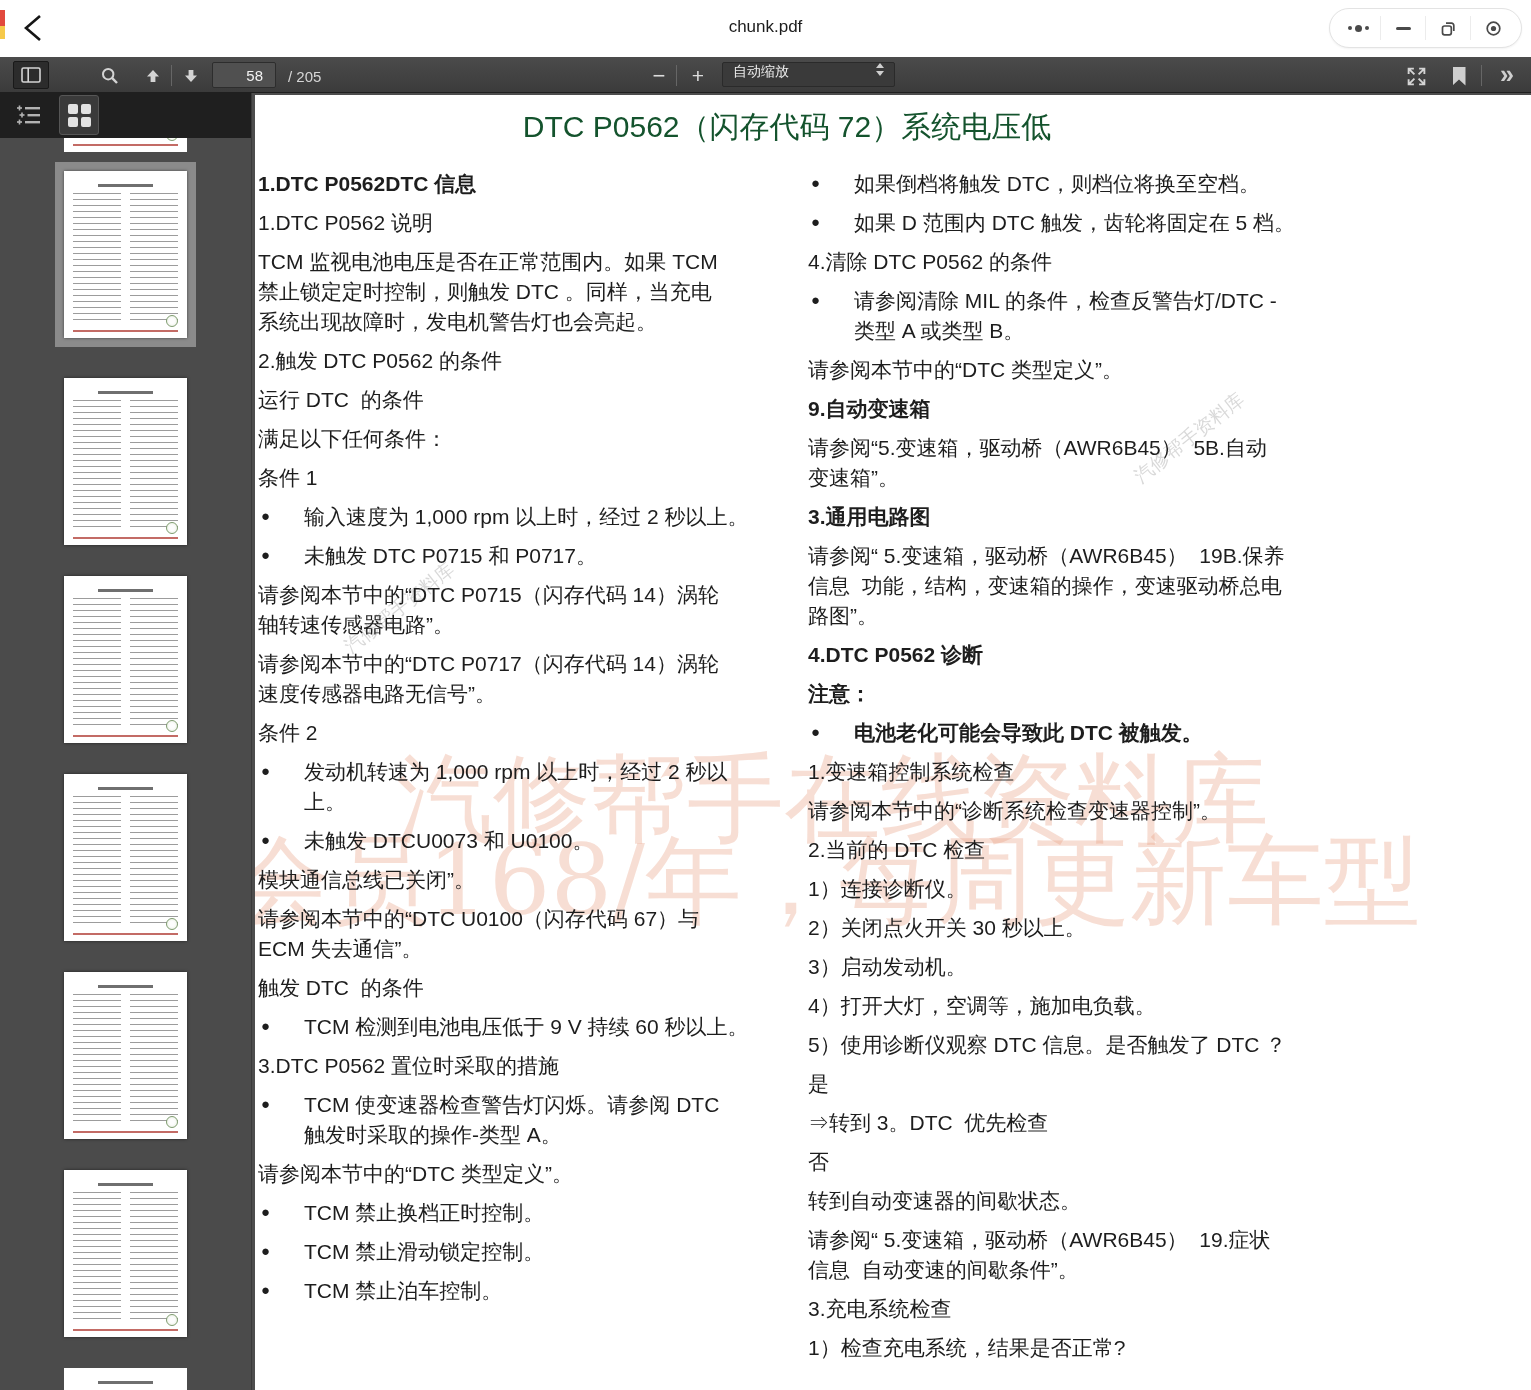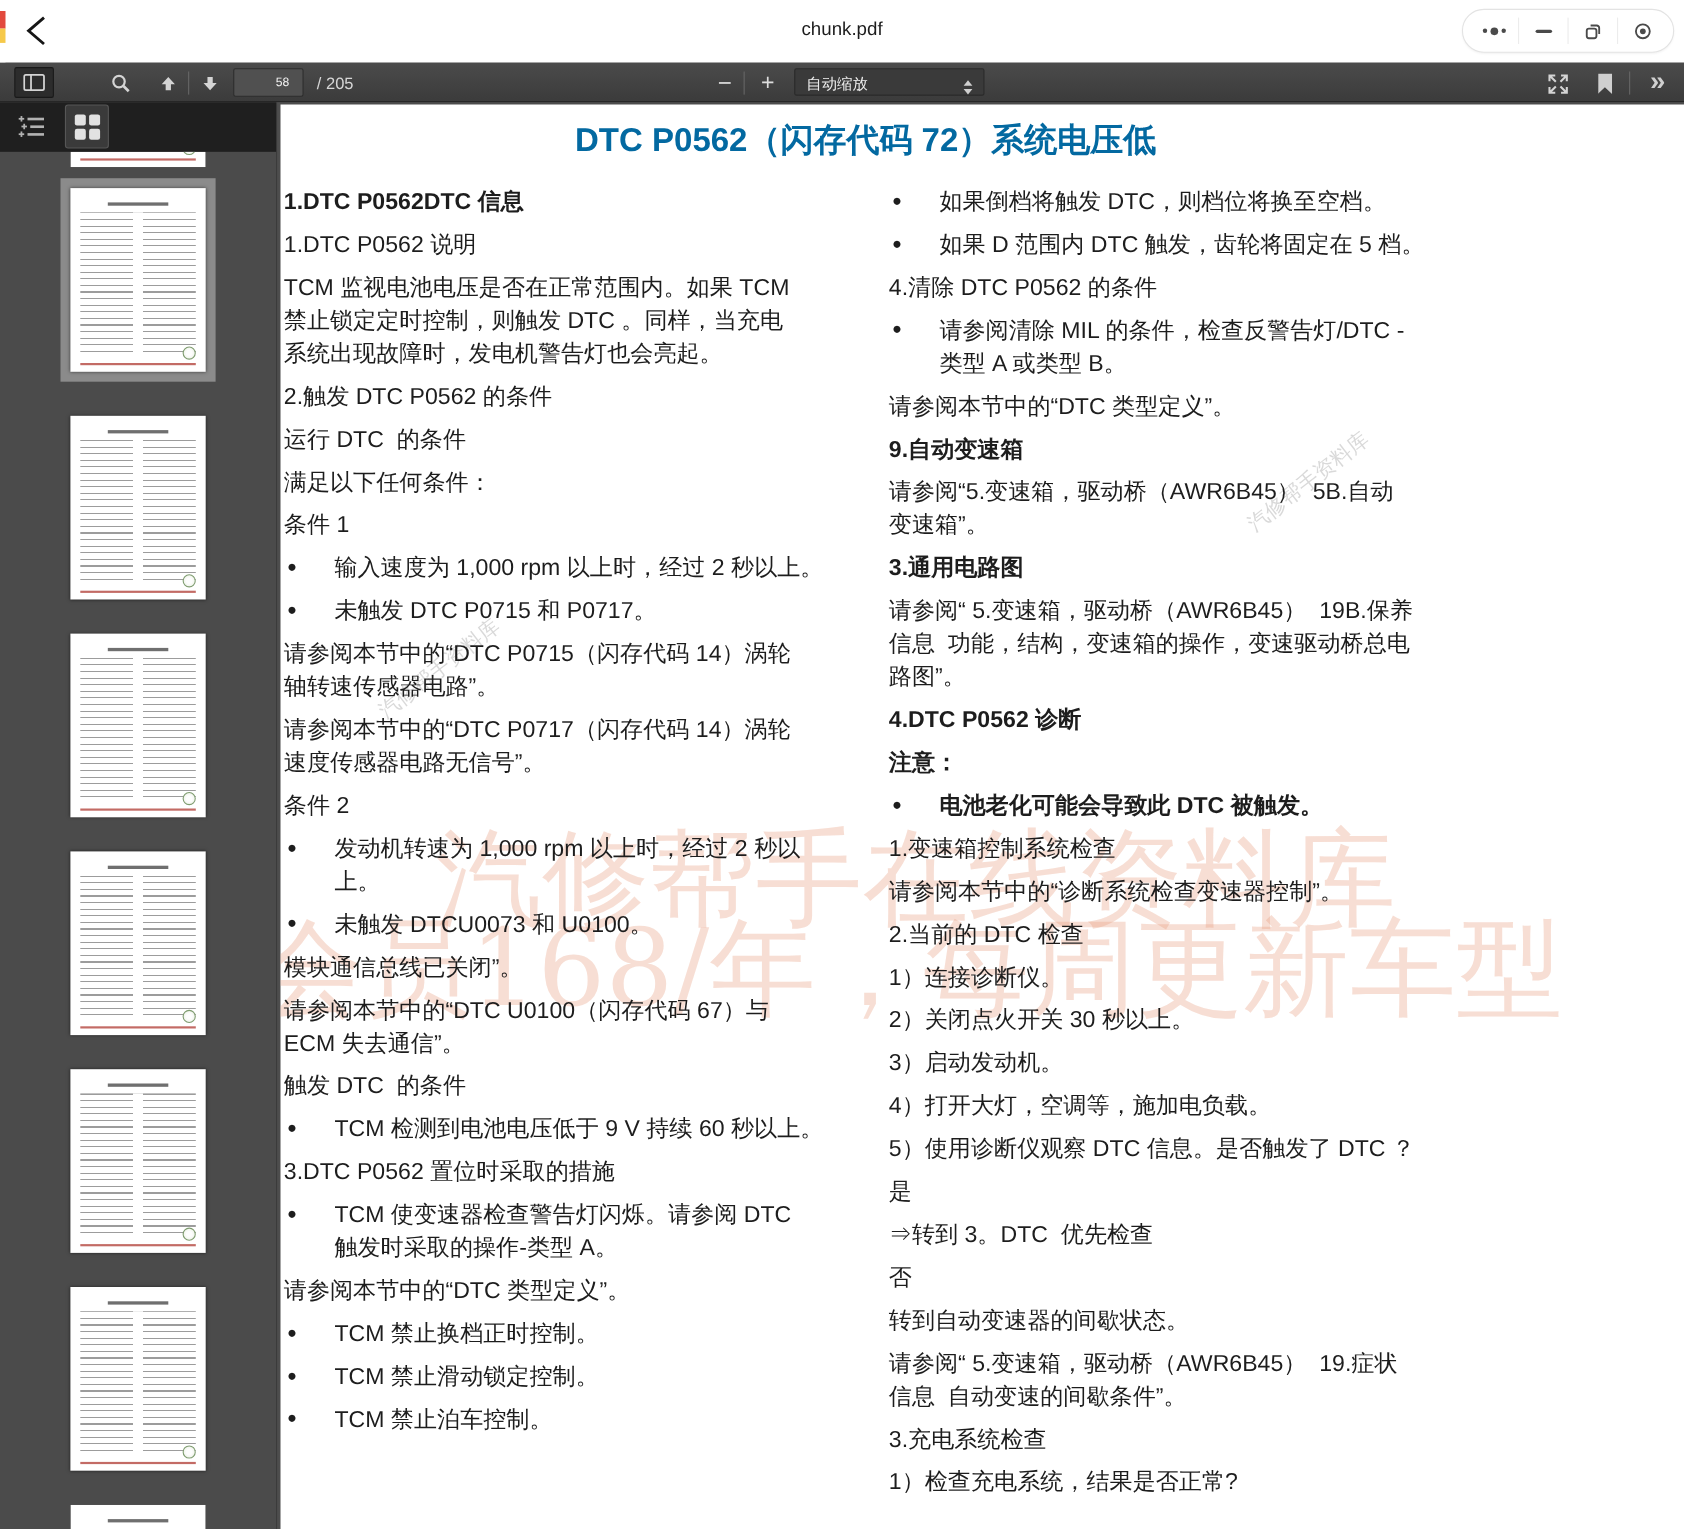--- a/index.html
+++ b/index.html
@@ -34,28 +34,28 @@
   .tb-btn { border:0; background:transparent; display:flex; align-items:center; justify-content:center;
             cursor:pointer; height:30px; }
   .sidebar-toggle { position:absolute; left:13px; top:4px; width:36px; height:28px;
                     background:#2c2c2c; border:1px solid #191919; border-radius:2px; }
   .tb-search { position:absolute; left:96px; top:4px; width:28px; }
   .tb-up { position:absolute; left:139px; top:4px; width:28px; }
   .tb-down { position:absolute; left:177px; top:4px; width:28px; }
   .tb-sep { position:absolute; top:8px; width:1px; height:21px; background:#666; }
   .page-input { position:absolute; left:212px; top:5px; width:64px; height:26px;
                 background:#505050; border:1px solid #2d2d2d; border-radius:2px; color:#f2f2f2;
-                font-size:11px; text-align:right; padding-right:12px;
+                font-size:15px; text-align:right; padding-right:12px;
                 font-family:"Liberation Sans",sans-serif; }
   .page-total { position:absolute; left:288px; top:11px; font-size:15px; color:#d6d6d6; }
   .tb-minus { position:absolute; left:645px; top:4px; width:28px; font-size:22px; color:#dcdcdc; }
   .tb-plus  { position:absolute; left:684px; top:4px; width:28px; font-size:21px; color:#dcdcdc; }
   .zoom-select { position:absolute; left:722px; top:5px; width:173px; height:25px;
                  background:#3a3a3a; border:1px solid #2a2a2a; border-radius:2px;
-                 display:flex; align-items:flex-end; padding:0 10px; cursor:pointer; }
+                 display:flex; align-items:flex-start; padding:0 10px; cursor:pointer; }
   .zoom-select .lbl { flex:1; font-size:14px; color:#ececec; }
   .spin { display:flex; flex-direction:column; gap:3px; }
   .spin i { display:block; width:0; height:0; border-left:4px solid transparent;
             border-right:4px solid transparent; }
   .spin .up { border-bottom:5px solid #cfcfcf; }
   .spin .dn { border-top:5px solid #cfcfcf; }
   .tb-present { position:absolute; left:1400px; top:4px; width:32px; }
   .tb-bookmark { position:absolute; left:1445px; top:4px; width:28px; }
   .bkm { width:13px; height:19px; background:#cfcfcf;
          clip-path:polygon(0 0,100% 0,100% 100%,50% 68%,0 100%); }
@@ -90,21 +90,21 @@
                   background:#b8514a; opacity:.85; }
   .t-title { position:absolute; left:28%; right:28%; top:13px; height:3px; background:#6f6f6f; }
   .t-stamp { position:absolute; right:9px; bottom:11px; width:12px; height:12px; border-radius:50%;
              border:1px solid #7f9c70; background:radial-gradient(#fdfdfd 35%, #e6eedd); }
 
   
   .viewer { position:absolute; left:252px; top:93px; right:0; bottom:0; background:#4d4d4d; }
   .page { position:absolute; left:3px; top:2px; right:0; bottom:0; background:#fff; overflow:hidden; }
 
   .doc-title { position:absolute; left:3px; top:12px; width:1058px; text-align:center;
-               font-size:30px; font-weight:bold; color:#0369a1; white-space:pre; }
+               font-size:30px; font-weight:normal; color:#14532d; white-space:pre; }
   .col { position:absolute; top:74px; width:514px; color:#1d1d1d; }
   .col.left { left:3px; } .col.right { left:553px; }
   .para { margin-bottom:9px; font-size:21px; }
   .para .line { line-height:30px; white-space:pre-wrap; }
   .para.bold { font-weight:bold; }
   .para.bullet .line, .para.bullet-bold .line { padding-left:46px; }
   .para.bullet .line:first-child, .para.bullet-bold .line:first-child { position:relative; }
   .para.bullet .line:first-child::before, .para.bullet-bold .line:first-child::before {
       content:"●"; position:absolute; left:3px; top:-1px; font-size:15px; }
   .para.bullet-bold { font-weight:bold; }

